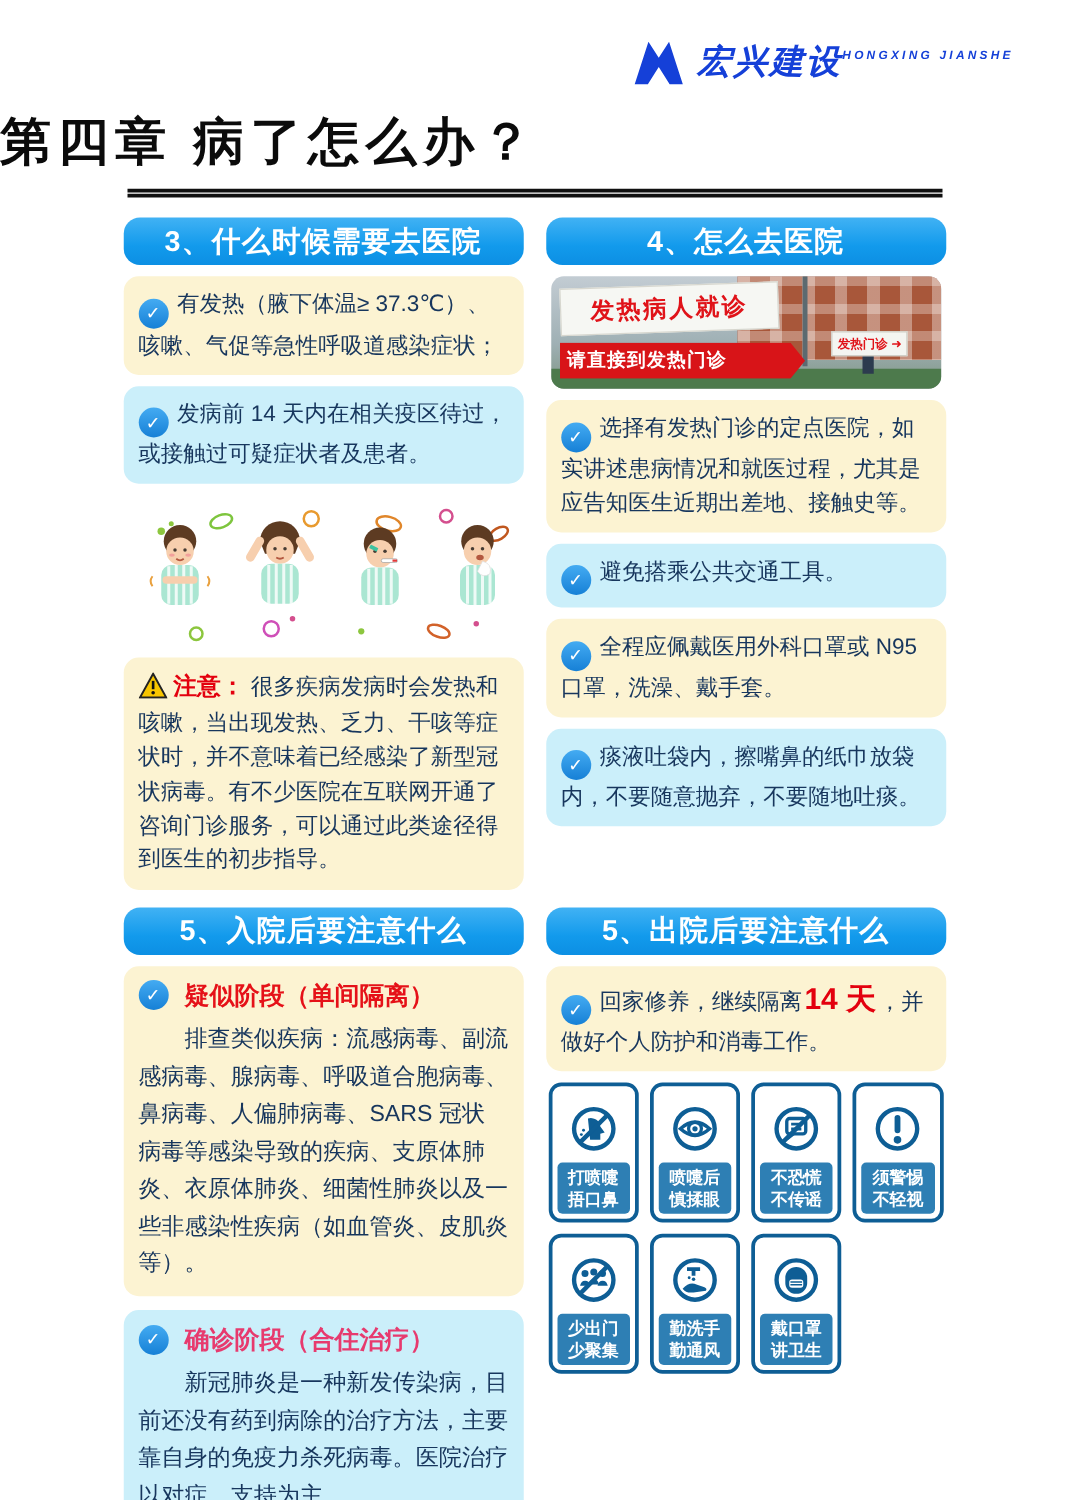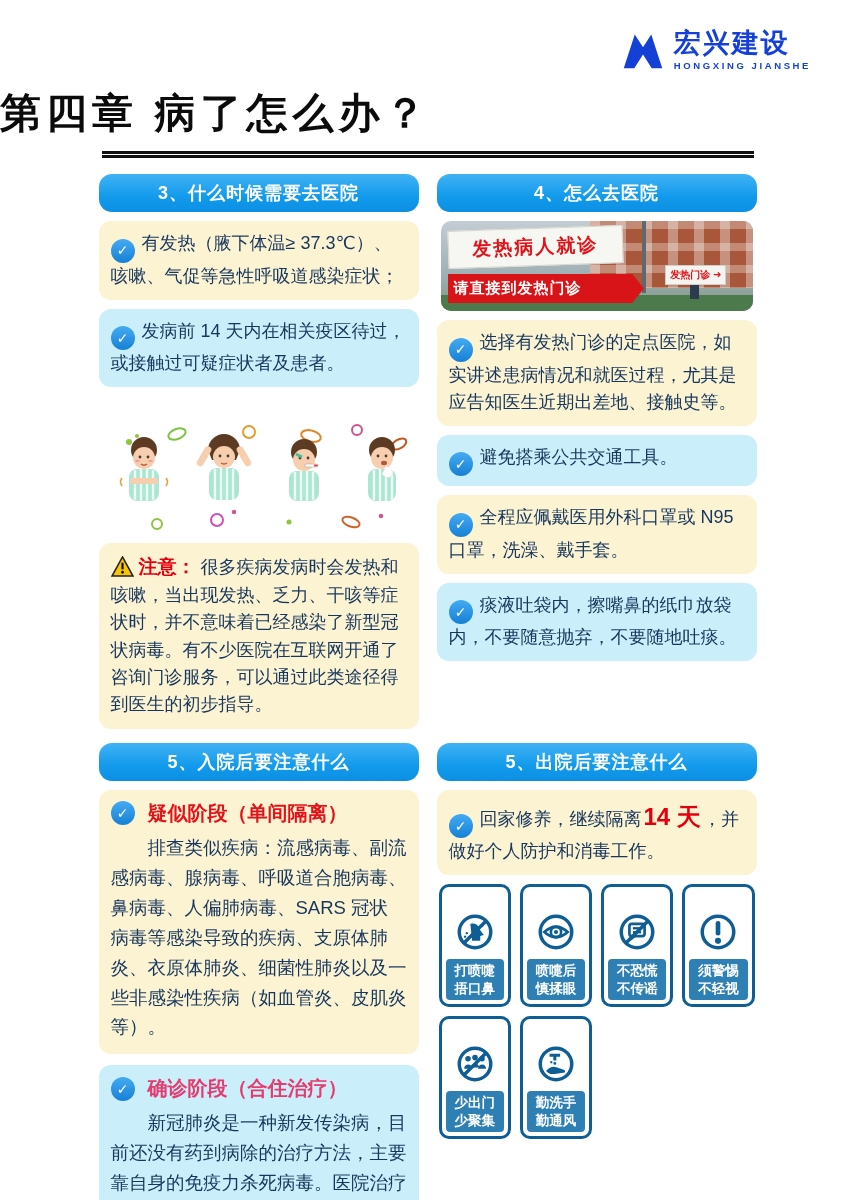--- a/index.html
+++ b/index.html
@@ -6,34 +6,34 @@
     --header-blue:#129AEC; --cream:#FCF3D2; --cyan:#CBEFFA; --text-navy:#17365D;
     --accent-red:#E3000E; --badge-blue:#0E5E95; --badge-label:#2E7FB4; --brand-blue:#1C32E6;
   }
   *{box-sizing:border-box;margin:0;padding:0;}
   html,body{width:855px;background:#fff;}
   body{height:1200px;font-family:"Liberation Sans","DejaVu Sans",sans-serif;color:var(--text-navy);overflow:hidden;}
   .page{position:relative;width:855px;height:1200px;padding-top:24px;}
 
   
   .logo{position:absolute;top:30px;right:44px;display:flex;align-items:center;gap:9px;}
-  .logo-text{display:flex;flex-direction:column;line-height:1;}
+  .logo-text{display:flex;flex-direction:row;line-height:1;font-style:italic;}
   .logo-cn{font-size:27px;font-weight:bold;color:#1540D8;letter-spacing:2px;}
   .logo-en{font-size:9.5px;font-weight:bold;color:#1540D8;letter-spacing:2.6px;margin-top:4px;}
 
   
   .title{margin-top:62px;text-align:left;font-size:41px;font-weight:bold;letter-spacing:5px;color:#0b0b0b;}
   .title-rule{width:652px;margin:10px auto 16px;height:7px;border-top:3px solid #101010;border-bottom:3px solid #101010;}
 
   
   .grid{display:grid;grid-template-columns:320px 320px;gap:14px 18px;justify-content:center;}
   .col{display:flex;flex-direction:column;gap:9px;}
 
   .pill{height:38px;border-radius:13px;background:linear-gradient(180deg,#41B2F4 0%,var(--header-blue) 60%,#0C8FE3 100%);
-        color:#fff;font-size:18px;font-weight:bold;display:flex;align-items:center;justify-content:center;letter-spacing:1px;}
+        color:#fff;font-size:23px;font-weight:bold;display:flex;align-items:center;justify-content:center;letter-spacing:1px;}
 
   .item{border-radius:12px;padding:9px 12px 10px;font-size:18px;line-height:1.5;color:var(--text-navy);}
   .cream{background:var(--cream);}
   .cyan{background:var(--cyan);}
   .check{display:inline-flex;align-items:center;justify-content:center;width:24px;height:24px;border-radius:50%;
          background:linear-gradient(180deg,#44ABF2,#1680D6);color:#fff;font-weight:bold;font-size:14px;
          margin-right:7px;vertical-align:-6px;}
   .itext{display:inline;}
   .hl{color:var(--accent-red);font-size:24px;font-weight:bold;margin:0 2px;}
 
@@ -62,21 +62,21 @@
 
   
   .stage{border-radius:12px;padding:10px 12px 12px;}
   .stage-head{display:flex;align-items:center;gap:6px;font-size:20px;font-weight:bold;}
   .stage-title.t0{color:#E51118;font-family:Liberation Serif, serif;}
   .stage-title.t1{color:#E73A6E;}
   .stage-text{margin-top:6px;font-size:18.5px;line-height:1.62;text-indent:2em;color:var(--text-navy);}
 
   
   .badges{display:grid;grid-template-columns:repeat(4,1fr);gap:9px;padding:0 2px;}
-  .badge{background:#fff;border:3px solid var(--badge-blue);border-radius:10px;padding:24px 4px 4px;
+  .badge{background:#fff;border:3px solid var(--badge-blue);border-radius:10px;padding:13px 4px 4px;
          display:flex;flex-direction:column;align-items:center;gap:6px;}
   .bicon svg{width:42px;height:42px;display:block;}
   .blabel{align-self:stretch;background:var(--badge-label);border-radius:4px;color:#fff;font-weight:bold;
           font-size:13.5px;line-height:1.3;text-align:center;padding:3px 0;}
 </style>
 </head>
 <body>
 
 <div class="page">
 
@@ -92,21 +92,21 @@
 
   <div class="title">第四章  病了怎么办？</div>
   <div class="title-rule"></div>
 
   <div class="grid">
 
     <div class="col">
       <div class="pill">3、什么时候需要去医院</div>
       <div>
           <div class="item cream" style="margin-bottom:9px"><span class="check">✓</span><span class="itext">有发热（腋下体温≥ 37.3℃）、咳嗽、气促等急性呼吸道感染症状；</span></div>
-          <div class="item cyan" style="margin-bottom:26px"><span class="check">✓</span><span class="itext">发病前 14 天内在相关疫区待过，或接触过可疑症状者及患者。</span></div>
+          <div class="item cyan" style="margin-bottom:9px"><span class="check">✓</span><span class="itext">发病前 14 天内在相关疫区待过，或接触过可疑症状者及患者。</span></div>
         </div>
 
       <svg class="illus" viewBox="0 0 320 112">
         <g fill="none" stroke-width="2">
           <ellipse cx="78" cy="12" rx="9" ry="5" stroke="#7ec53e" transform="rotate(-20 78 12)"></ellipse>
           <circle cx="150" cy="10" r="6" stroke="#e89a2f"></circle>
           <ellipse cx="212" cy="14" rx="10" ry="5.5" stroke="#e0862a" transform="rotate(15 212 14)"></ellipse>
           <circle cx="258" cy="8" r="5" stroke="#d44f8e"></circle>
           <ellipse cx="300" cy="22" rx="8" ry="4.5" stroke="#c0571f" transform="rotate(-30 300 22)"></ellipse>
           <circle cx="118" cy="98" r="6" stroke="#cf4fb8"></circle>
@@ -293,18 +293,30 @@
               <svg viewBox="0 0 36 36">
                 <circle cx="18" cy="18" r="13.5" fill="none" stroke="#0E5E95" stroke-width="3"></circle>
                 <path d="M12.5 10.5 h9 M17 10.5 v4.5" fill="none" stroke="#0E5E95" stroke-width="2.6"></path>
                 <circle cx="17" cy="17.5" r="1.2" fill="#0E5E95"></circle>
                 <circle cx="14" cy="16.5" r="1" fill="#0E5E95"></circle>
                 <path d="M9.5 24 q4.5-5 9.5-3 l5.5 2 q2 .9 1 2.3 l-8.5 1.2 q-5 .8 -7.5-2.5 z" fill="#0E5E95"></path>
               </svg>
             </span>
        <span class="blabel">勤洗手<br>勤通风</span>
           </div>
+          <div class="badge">
+       <span class="bicon">
+              <svg viewBox="0 0 36 36">
+                <circle cx="18" cy="18" r="13.5" fill="none" stroke="#0E5E95" stroke-width="3"></circle>
+                <path d="M10.5 16.5 a7.5 7.5 0 0 1 15 0 v3.5 a7.5 7.5 0 0 1 -15 0 z" fill="#0E5E95"></path>
+                <rect x="12.5" y="17" width="11" height="7" rx="2.6" fill="#fff" stroke="#0E5E95" stroke-width="1.4"></rect>
+                <line x1="14" y1="19.3" x2="22" y2="19.3" stroke="#0E5E95" stroke-width="1"></line>
+                <line x1="14" y1="21.3" x2="22" y2="21.3" stroke="#0E5E95" stroke-width="1"></line>
+              </svg>
+            </span>
+       <span class="blabel">戴口罩<br>讲卫生</span>
+          </div>
         </div>
     </div>
 
   </div>
 
 </div>
 
 </body></html>

